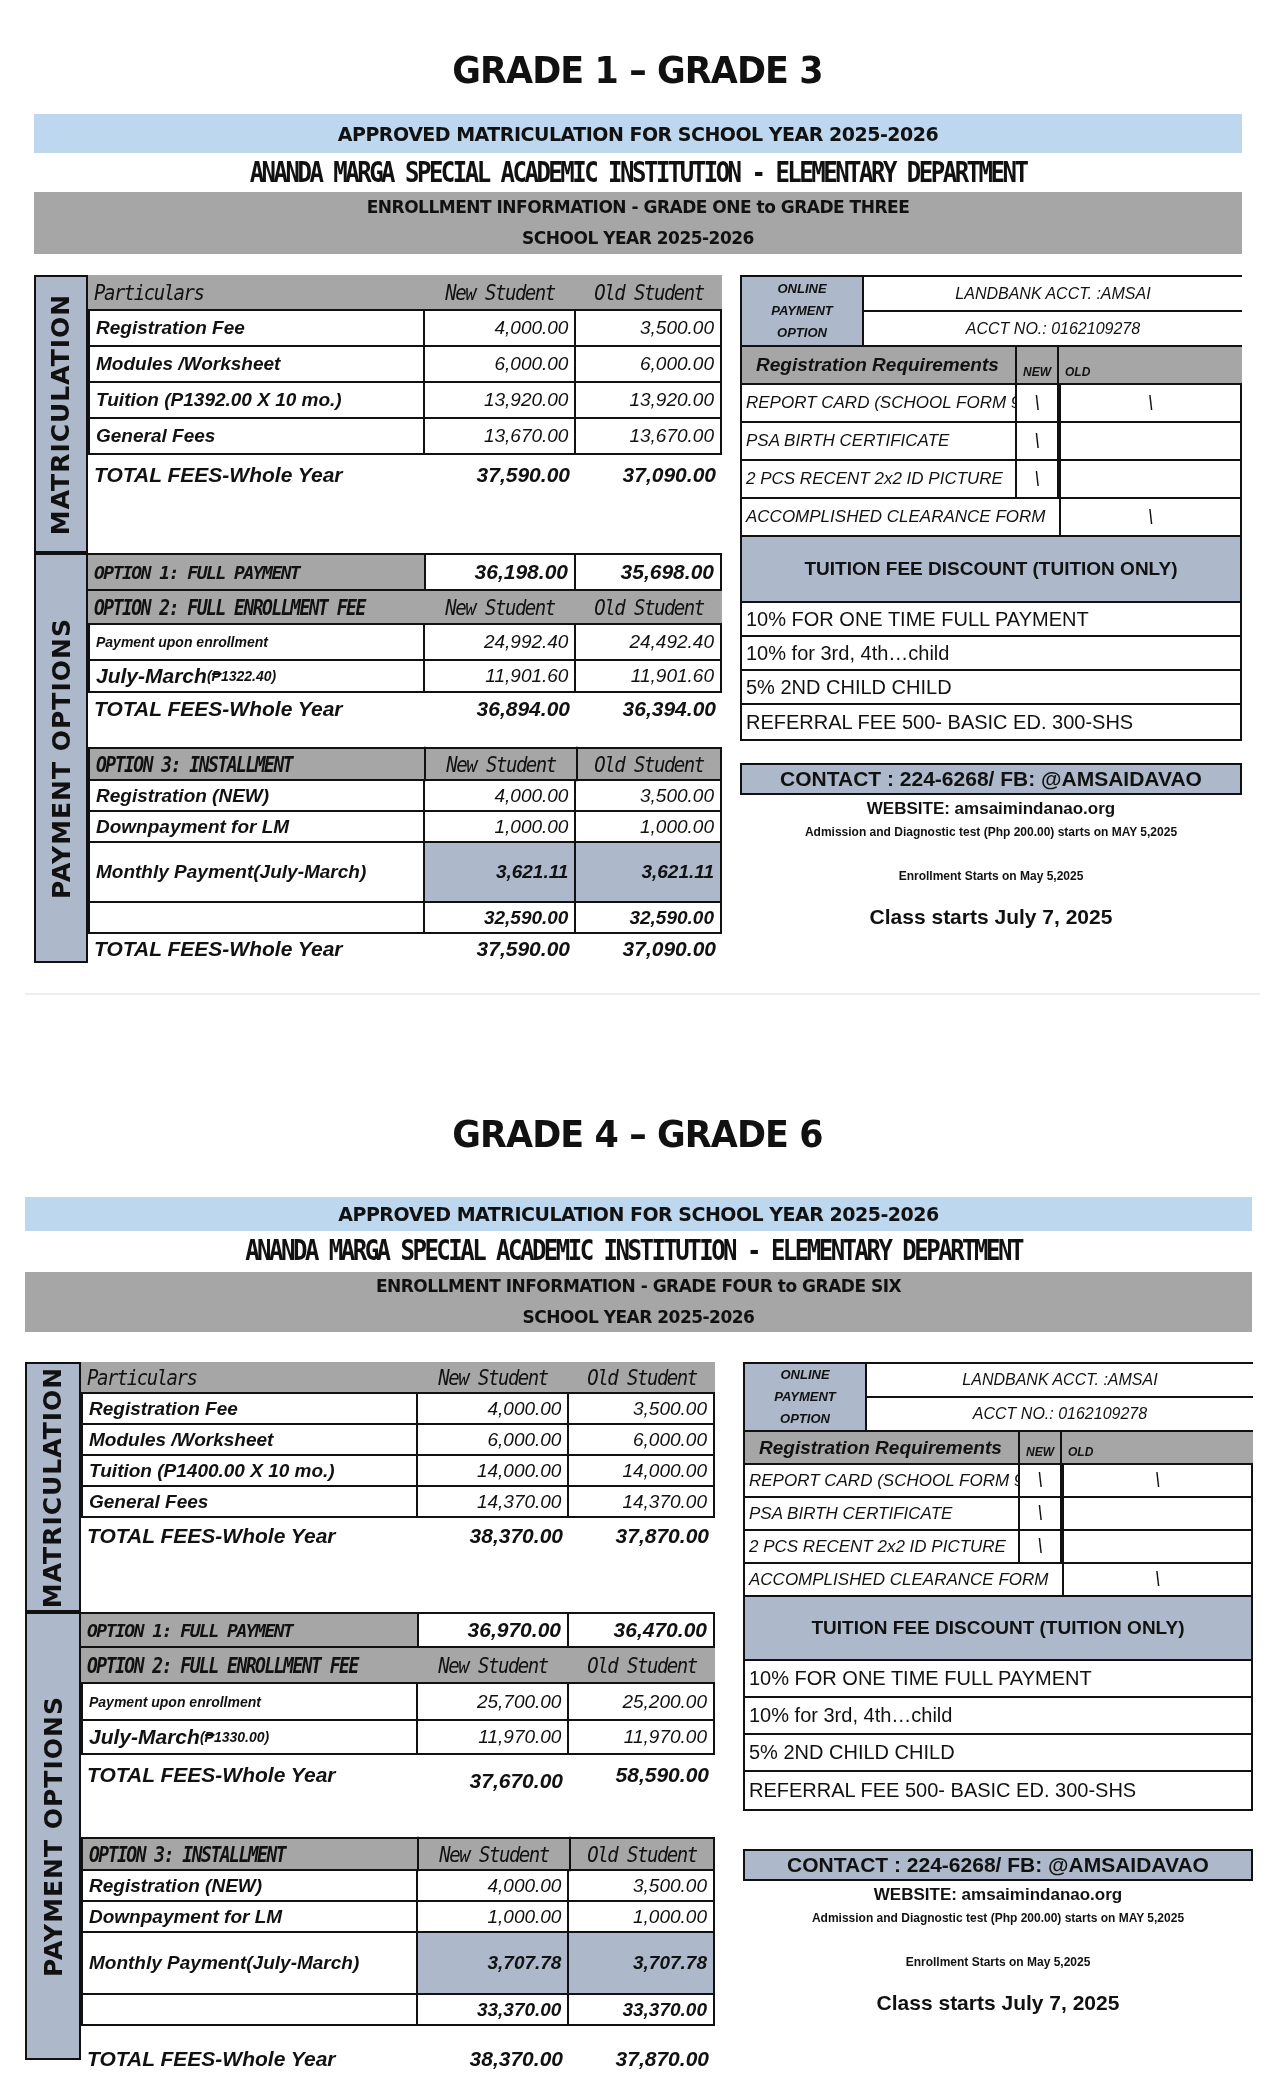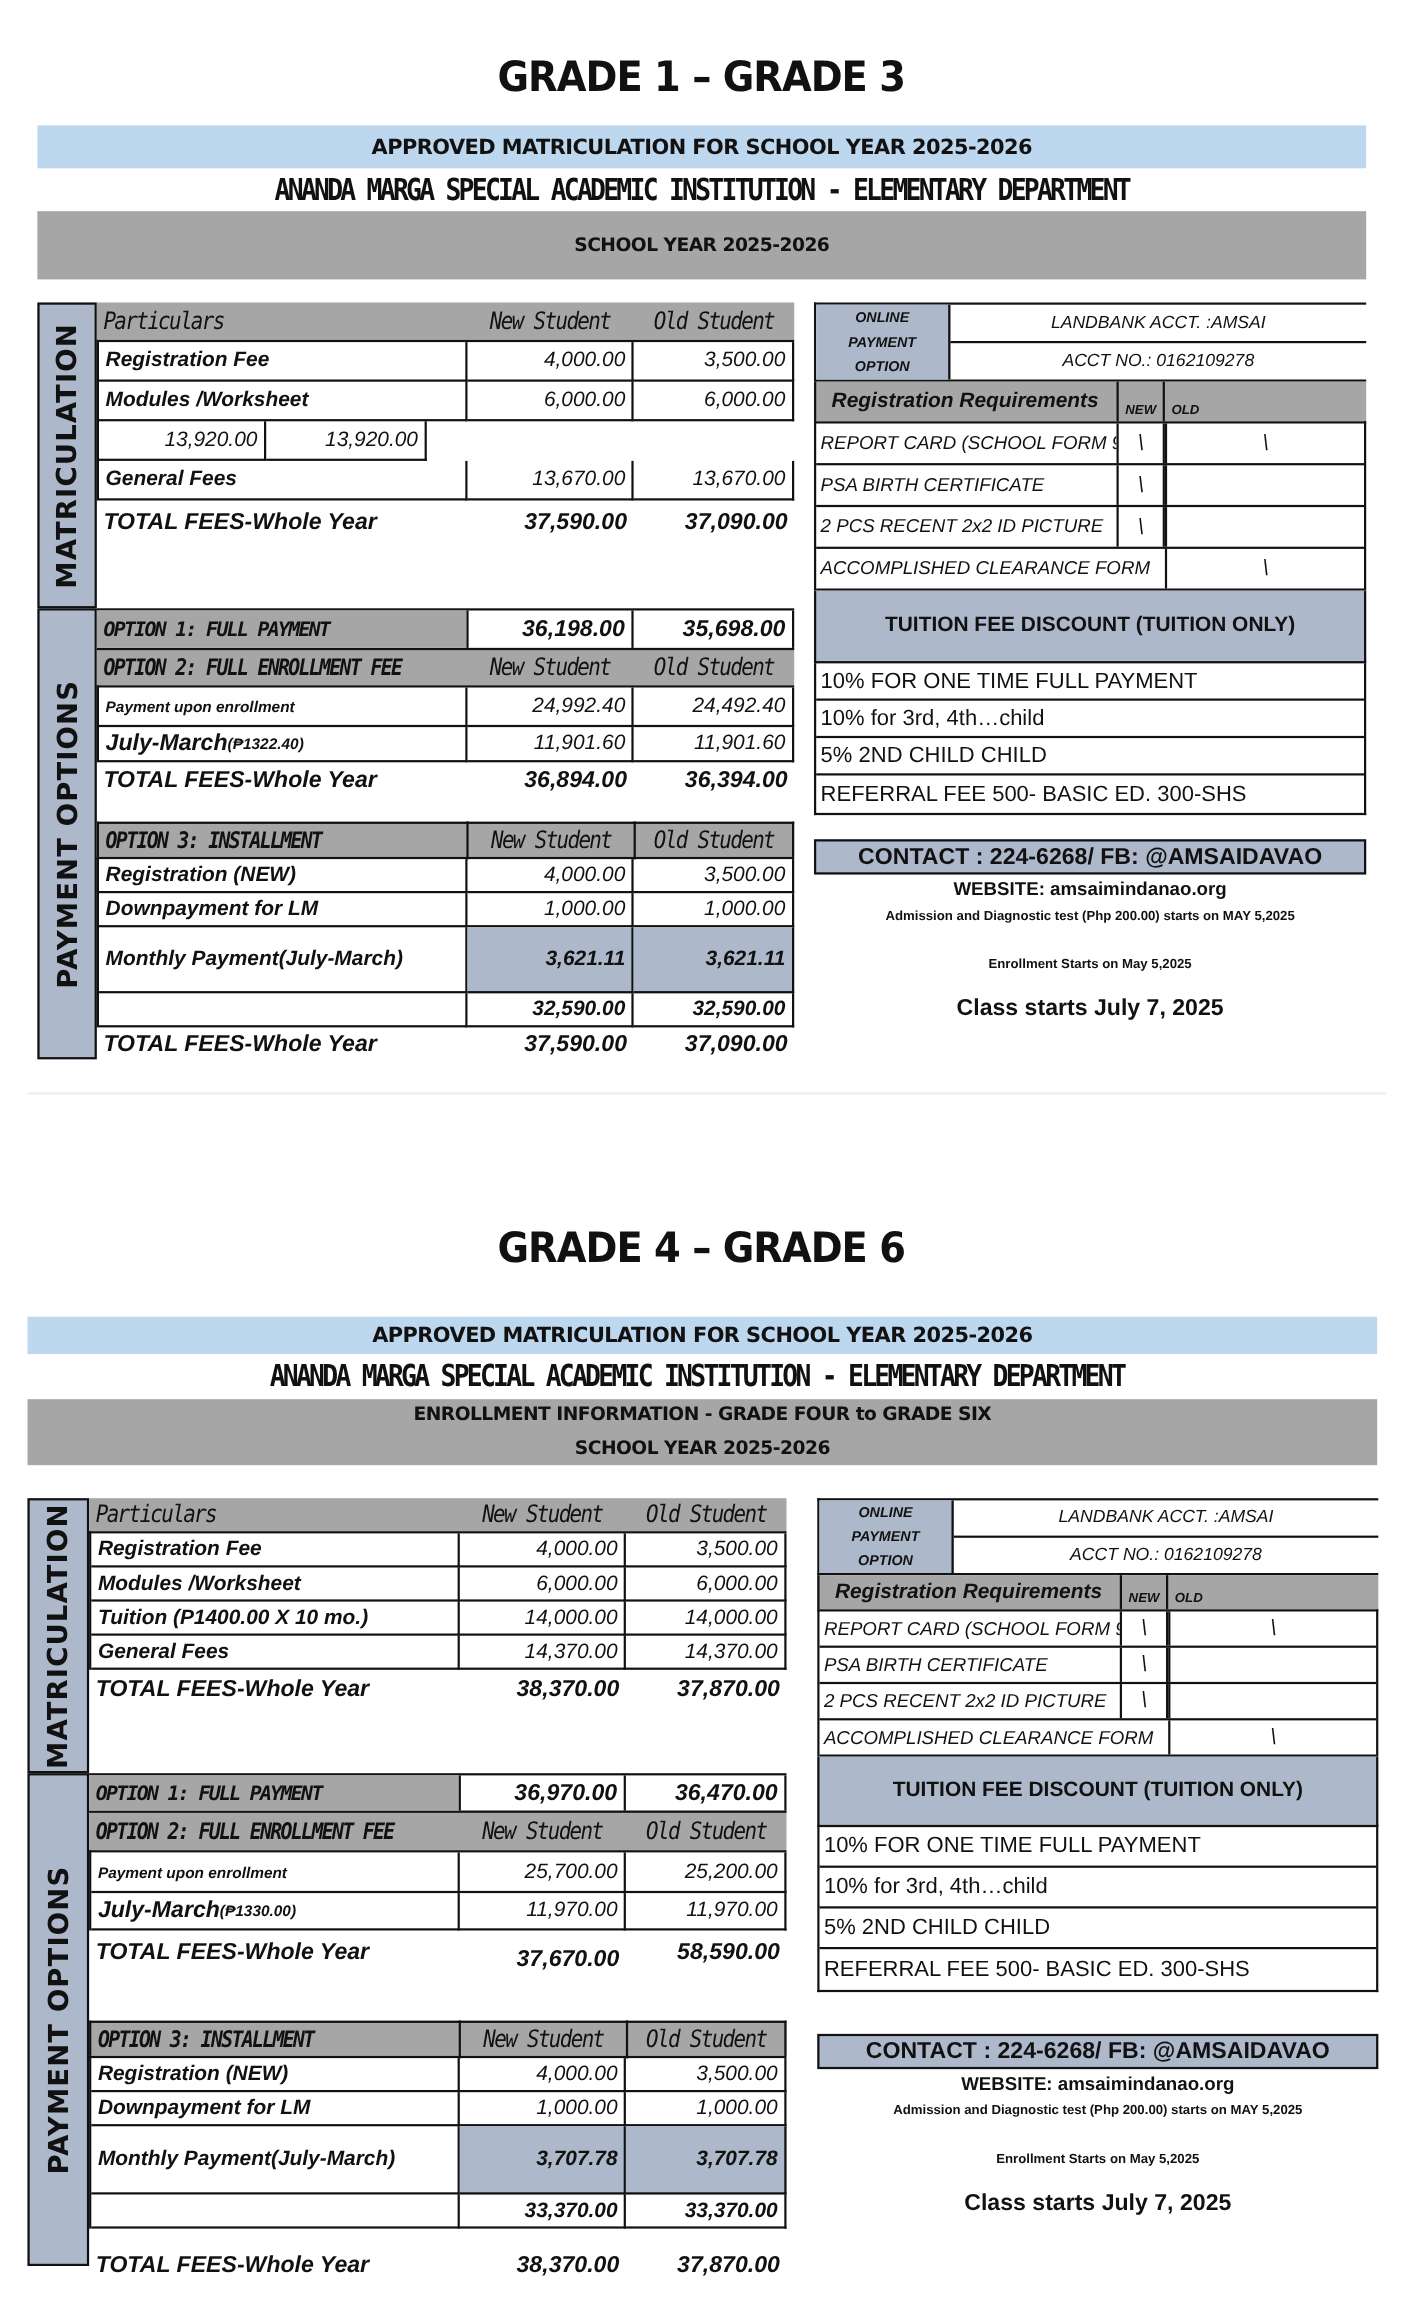--- a/index.html
+++ b/index.html
@@ -31,20 +31,21 @@
 </style>
 </head>
 <body>
 
 <div id="root">
     <div>
       <div class="abs grade-title" style="top: 48px;">GRADE 1 – GRADE 3</div>
       <div class="abs band-blue" style="left: 34px; width: 1208px; top: 114px; height: 39px;">APPROVED MATRICULATION FOR SCHOOL YEAR 2025-2026</div>
       <div class="abs inst" style="left: 34px; width: 1208px; top: 155px; height: 36px;">ANANDA MARGA SPECIAL ACADEMIC INSTITUTION - ELEMENTARY DEPARTMENT</div>
       <div class="abs band-gray" style="left: 34px; width: 1208px; top: 192px; height: 62px;">
+        <div>ENROLLMENT INFORMATION - GRADE ONE to GRADE THREE</div>
         <div>SCHOOL YEAR 2025-2026</div>
       </div>
       <div class="abs vlabel" style="left: 34px; top: 275px; width: 54px; height: 278px;">
         <span>MATRICULATION</span>
       </div>
       <div class="abs vlabel" style="left: 34px; top: 553px; width: 54px; height: 410px;">
         <span>PAYMENT OPTIONS</span>
       </div>
       <div class="abs" style="left: 88px; top: 275px; width: 634px;">
         <div class="row hdr" style="height: 34px;">
@@ -57,20 +58,21 @@
             <div class="cell c1 bold">Registration Fee</div>
             <div class="cell c2">4,000.00</div>
             <div class="cell c3">3,500.00</div>
           </div>
           <div class="row" style="height: 36px;">
             <div class="cell c1 bold">Modules /Worksheet</div>
             <div class="cell c2">6,000.00</div>
             <div class="cell c3">6,000.00</div>
           </div>
           <div class="row" style="height: 36px;">
+            <div class="cell c1 bold">Tuition (P1392.00 X 10 mo.)</div>
             <div class="cell c2">13,920.00</div>
             <div class="cell c3">13,920.00</div>
           </div>
           <div class="row" style="height: 36px;">
             <div class="cell c1 bold">General Fees</div>
             <div class="cell c2">13,670.00</div>
             <div class="cell c3">13,670.00</div>
           </div>
         </div>
         <div class="row" style="height: 40px;">

